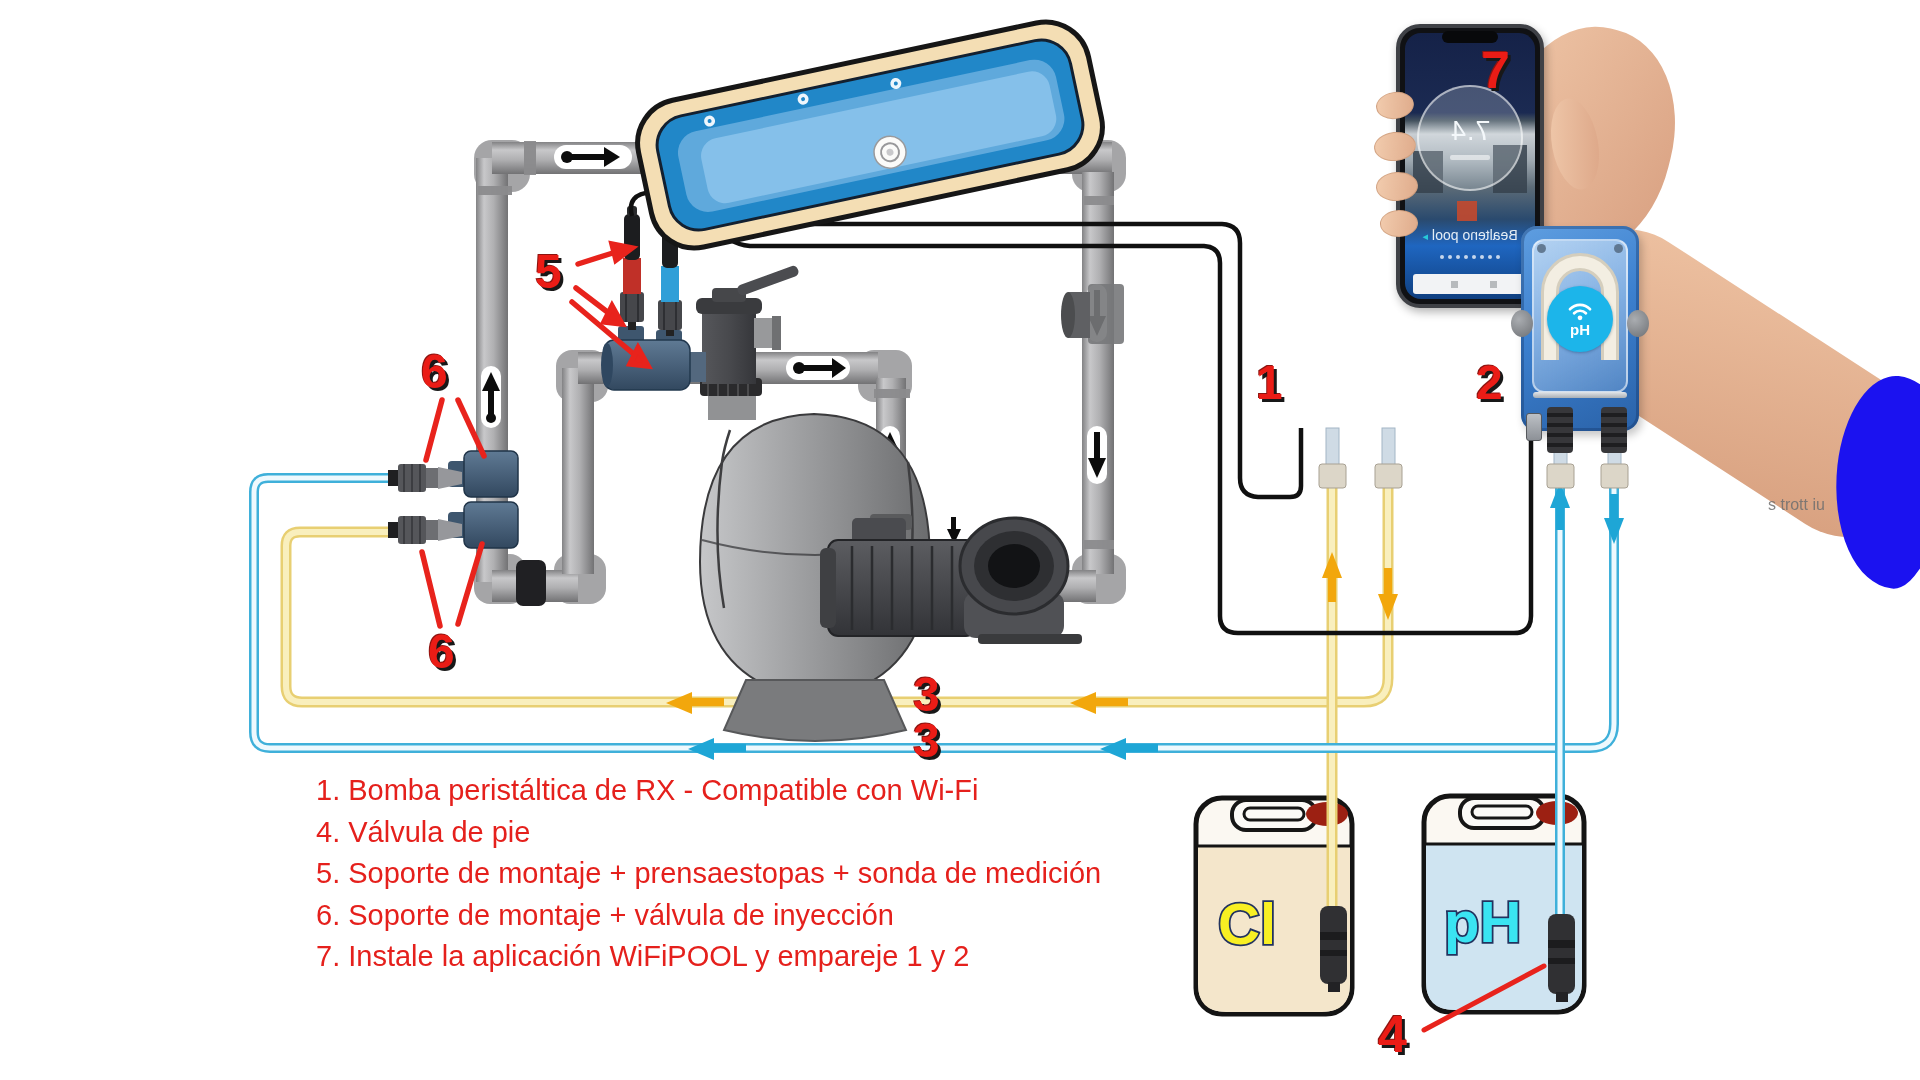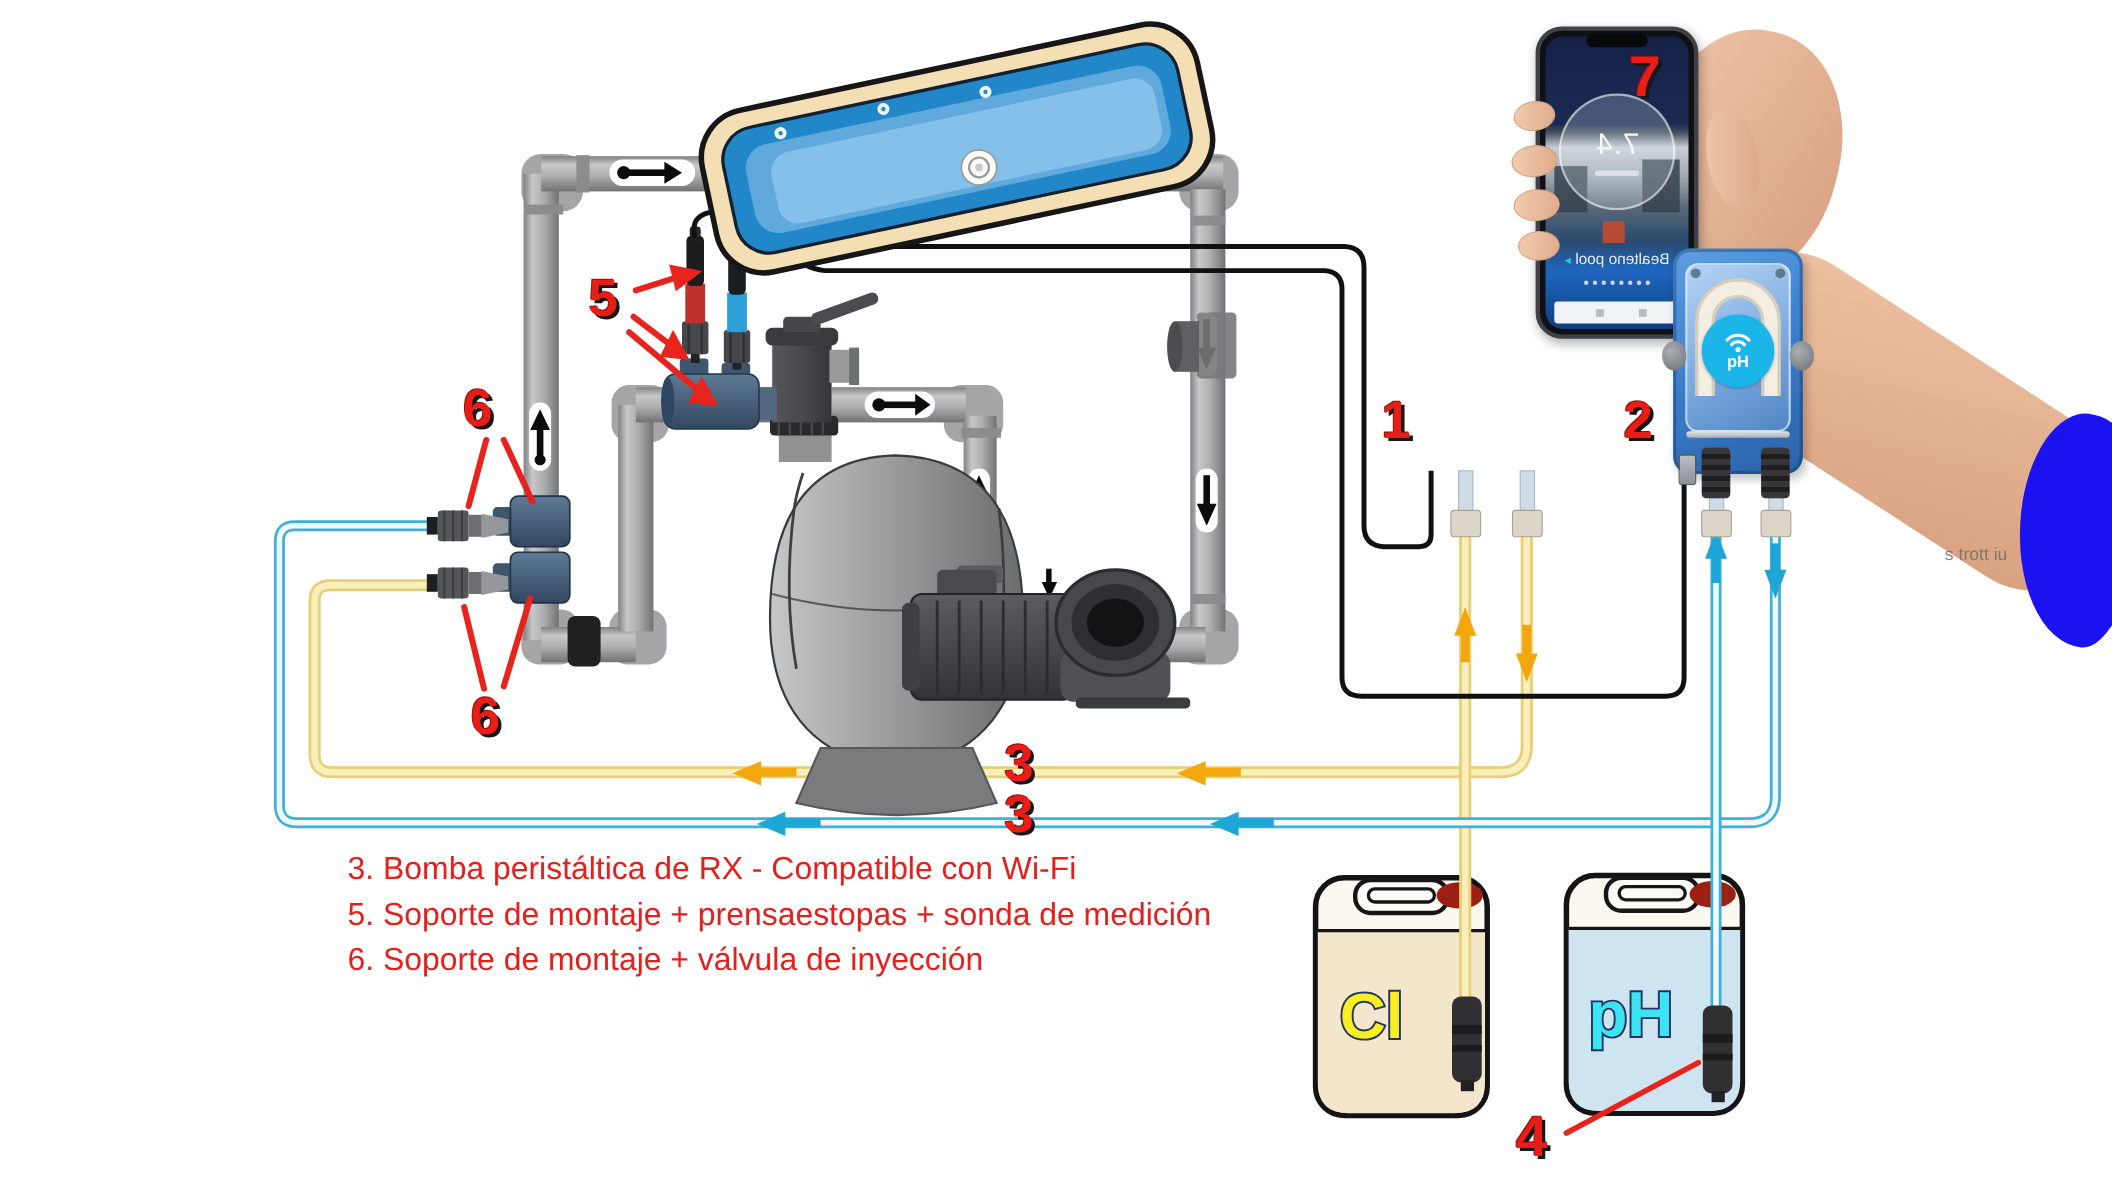--- a/index.html
+++ b/index.html
@@ -485,18 +485,20 @@
 <div class="num" style="left:421px;top:348px;">6</div>
 <div class="num" style="left:428px;top:628px;">6</div>
 <div class="num" style="left:1256px;top:359px;">1</div>
 <div class="num" style="left:1476px;top:359px;">2</div>
 <div class="num" style="left:913px;top:671px;">3</div>
 <div class="num" style="left:913px;top:717px;">3</div>
 <div class="num big" style="left:1481px;top:44px;z-index:21;">7</div>
 <div class="num big" style="left:1378px;top:1008px;">4</div>
 
 <div id="legend">
-  <div>3. Bomba peristáltica de RX - Compatible con Wi-Fi</div>
+  <div>1. Bomba peristáltica de RX - Compatible con Wi-Fi</div>
+  <div>4. Válvula de pie</div>
   <div>5. Soporte de montaje + prensaestopas + sonda de medición</div>
   <div>6. Soporte de montaje + válvula de inyección</div>
+  <div>7. Instale la aplicación WiFiPOOL y empareje 1 y 2</div>
 </div>
 
 </div>
 
 </body></html>

